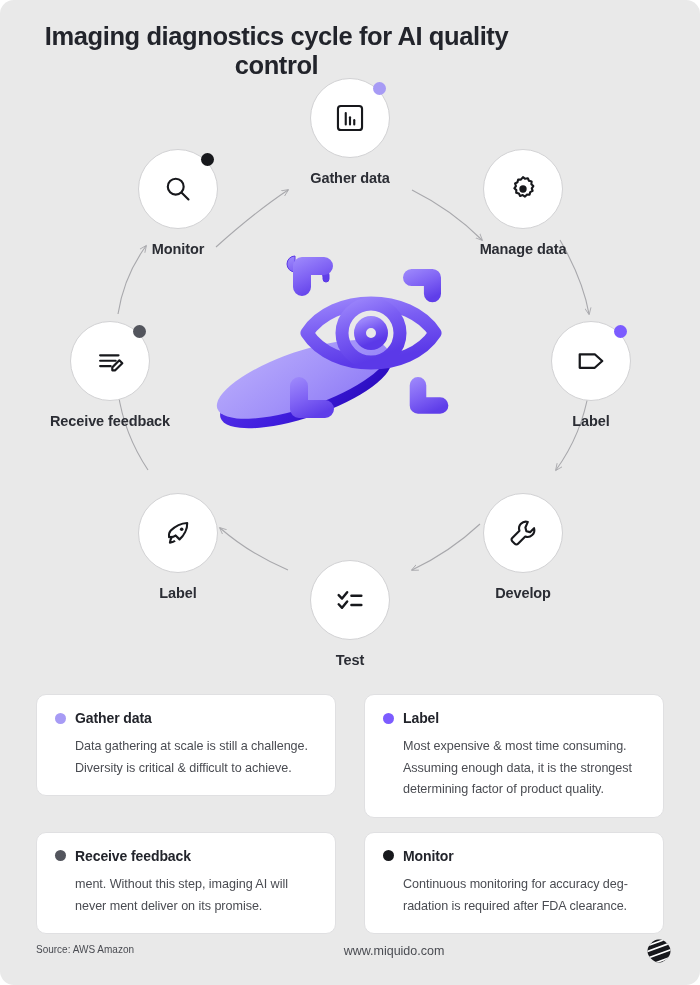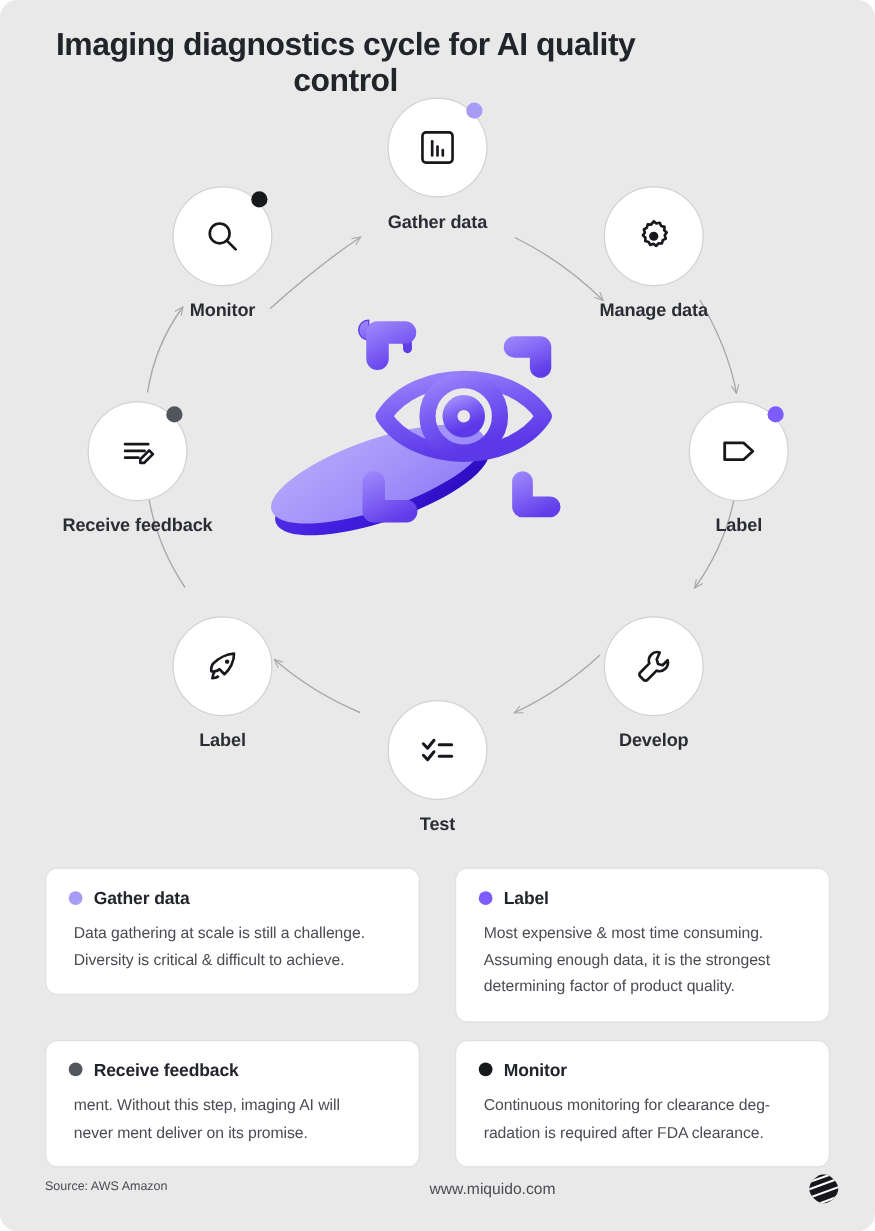--- a/index.html
+++ b/index.html
@@ -36,21 +36,21 @@
   
   #legend{position:absolute;left:36px;top:694px;width:628px;
           display:grid;grid-template-columns:300px 300px;gap:14px 28px;align-items:start;}
   .lcard{
     background:#ffffff;border:1px solid #e0e0e2;border-radius:10px;
     padding:15px 18px 16px 18px;box-sizing:border-box;
   }
   .lhead{display:flex;align-items:center;gap:9px;}
   .ldot{width:11px;height:11px;border-radius:50%;flex:0 0 auto;}
   .ltitle{font-size:14px;font-weight:700;color:#22242b;letter-spacing:-0.1px;}
-  .lbody{margin-top:10px;margin-left:4px;font-size:12.6px;line-height:1.72;color:#4a4c52;letter-spacing:-0.05px;}
+  .lbody{margin-top:10px;margin-left:20px;font-size:12.6px;line-height:1.72;color:#4a4c52;letter-spacing:-0.05px;}
   .lbody div{white-space:nowrap;}
 
   
   #footer{position:absolute;left:0;top:944px;width:700px;height:34px;}
   #source{position:absolute;left:36px;top:0;font-size:10px;color:#4a4c52;}
   #site{position:absolute;left:0;top:0;width:700px;text-align:center;font-size:12.5px;color:#4a4c52;padding-left:44px;}
   #logo{position:absolute;right:28px;top:-6px;width:26px;height:26px;}
 </style>
 </head>
 <body>
@@ -261,21 +261,21 @@
         <div>never ment deliver on its promise.</div>
       </div>
     </div>
 
     <div class="lcard">
       <div class="lhead">
         <span class="ldot" style="background:#17181c"></span>
         <span class="ltitle">Monitor</span>
       </div>
       <div class="lbody">
-        <div>Continuous monitoring for clearance deg-</div>
+        <div>Continuous monitoring for accuracy deg-</div>
         <div>radation is required after FDA clearance.</div>
       </div>
     </div>
 
   </div>
 
   <div id="footer">
     <div id="source">Source: AWS Amazon</div>
     <div id="site">www.miquido.com</div>
     <svg id="logo" viewBox="0 0 40 40" xmlns="http://www.w3.org/2000/svg">

